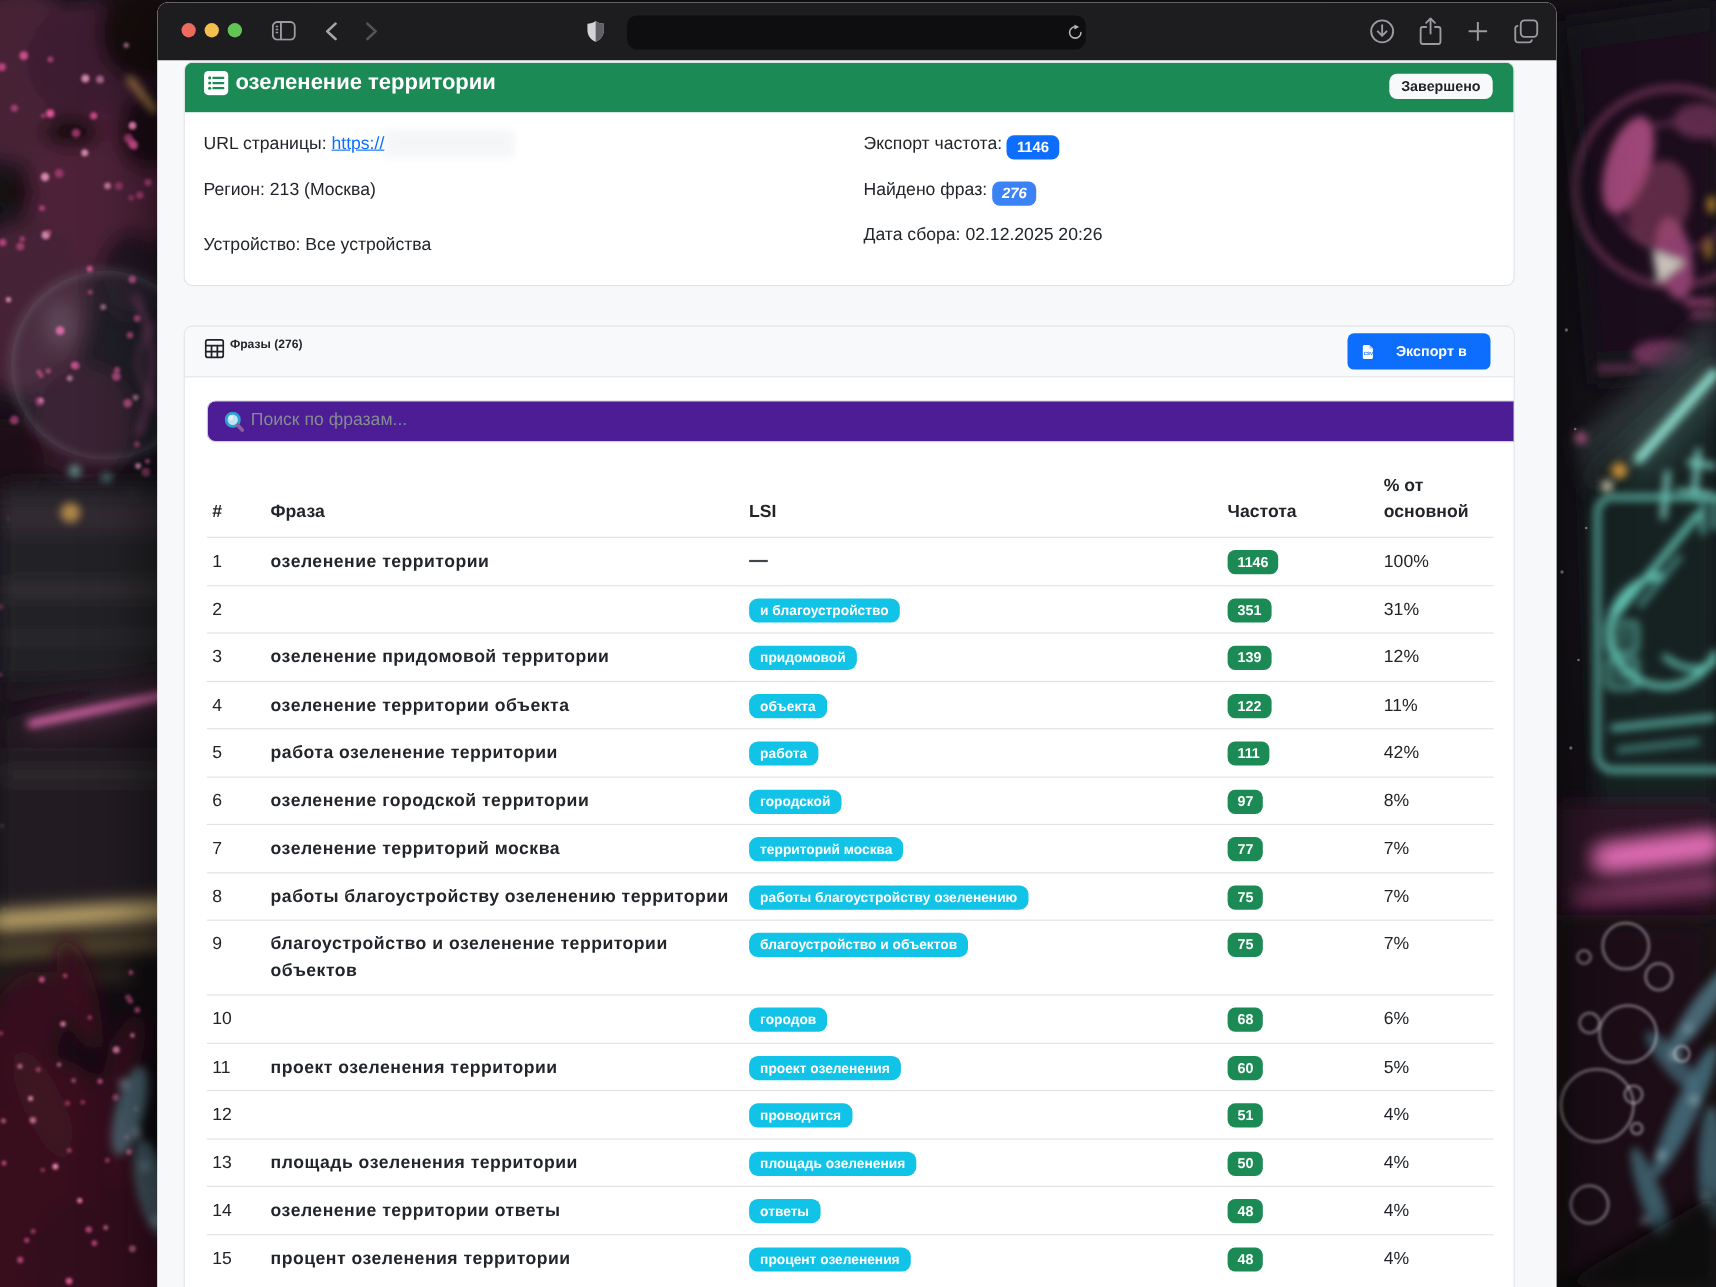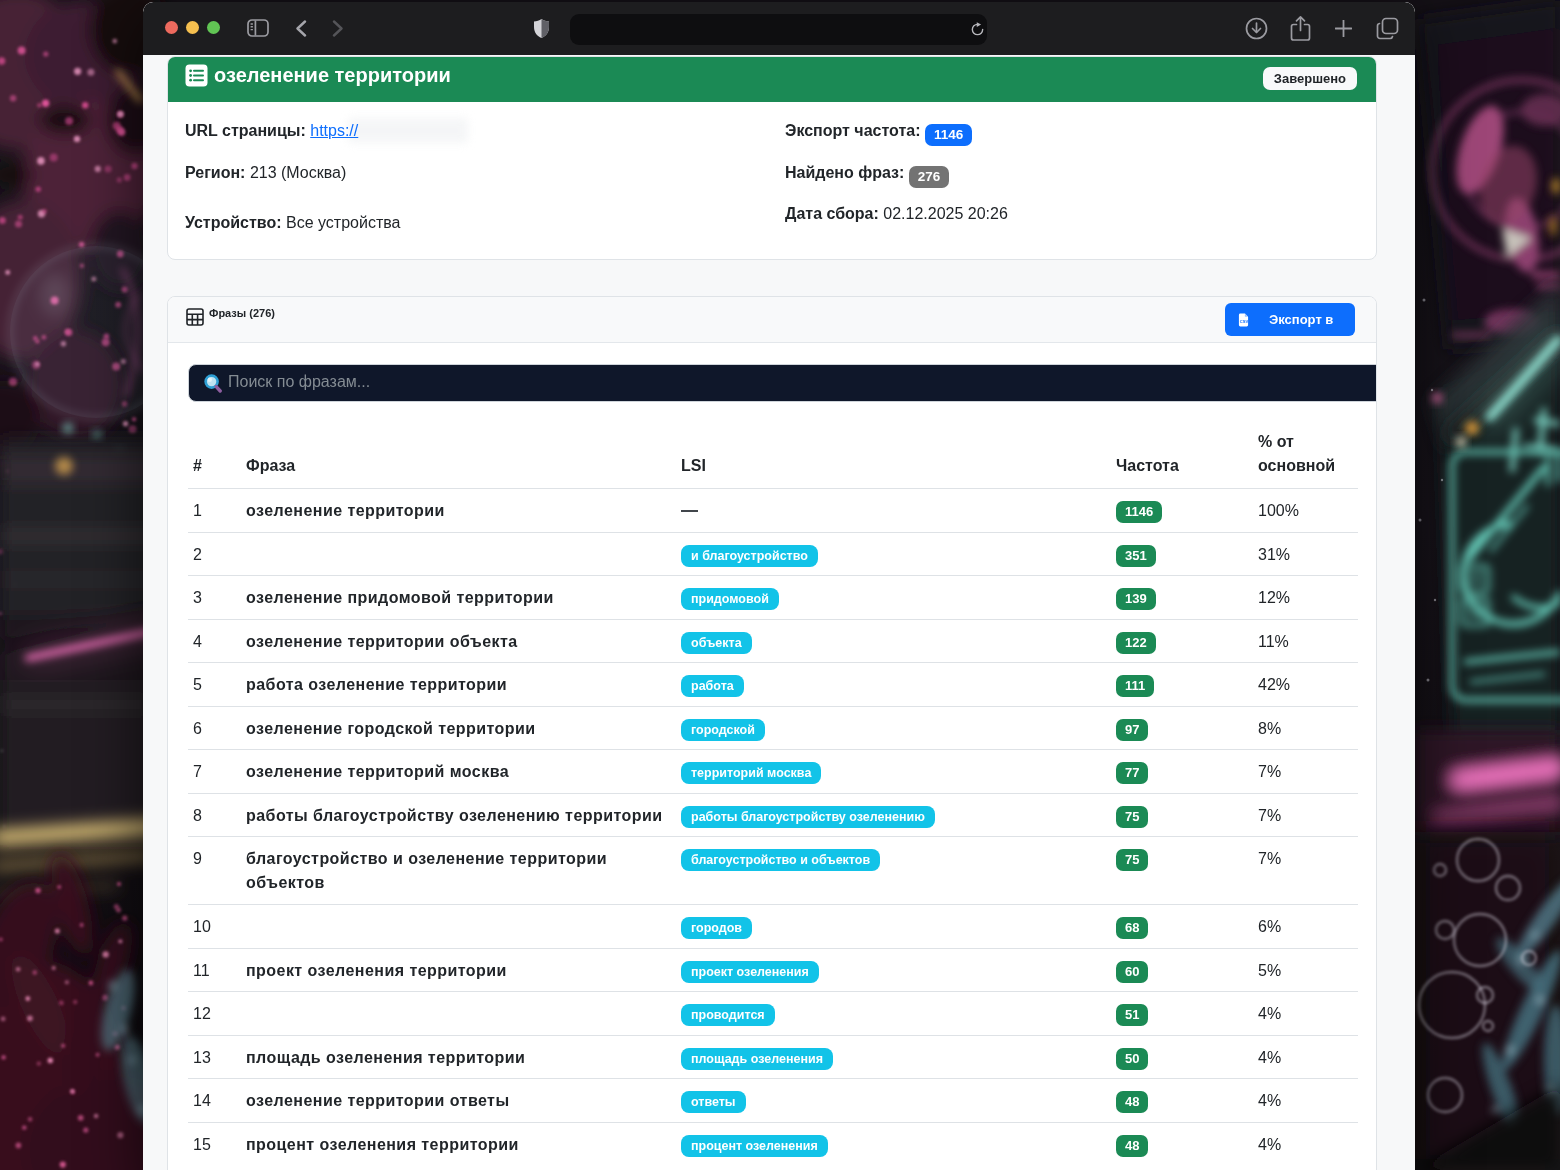--- a/index.html
+++ b/index.html
@@ -24,34 +24,34 @@
   #page { position:absolute; left:0; top:53px; width:100%; height:1127px; background:#f7f8f9; }
   .card { position:absolute; left:24px; width:1210px; background:#fff;
           border:1px solid #dfe3e7; border-radius:8px; overflow:hidden; }
   #card1 { top:1px; height:204px; }
   #card1 .chead { position:absolute; left:0; top:0; width:100%; height:45px; background:#1b8a55; }
   #c1title { position:absolute; left:46px; top:7px; color:#fff; font-size:20px; font-weight:bold; }
   #badge-done { position:absolute; right:19px; top:10px; height:23px; padding:0 11px;
                 background:#f8f9fa; color:#1f2327; border-radius:7px; font-size:13px;
                 font-weight:bold; line-height:23px; }
   .inforow { position:absolute; font-size:16px; color:#212529; line-height:24px; }
-  .inforow b { font-weight:bold;text-align:center; }
+  .inforow b { font-weight:normal;text-align:center; }
   .badge { display:inline-block; color:#fff; font-weight:bold; border-radius:7px; position:relative; top:3px; }
   .bdg-blue { background:#0d6efd; }
-  .bdg-green { background:#737373; }
+  .bdg-green { background:#3b82f6;font-style:italic; }
   a.url { color:#0d6efd; text-decoration:underline; }
   #card2 { top:241px; height:940px; }
   #card2 .chead { position:absolute; left:0; top:0; width:100%; height:46px; background:#f8f9fa;
                   border-bottom:1px solid #e3e7eb; }
   #c2title { position:absolute; left:41px; top:10px; color:#212529; font-size:11px; font-weight:bold; }
   #btn-csv { position:absolute; right:21px; top:6px; width:130px; height:33px; background:#0d6efd;
              border-radius:6px; color:#fff; font-size:13px; font-weight:bold;
              line-height:33px; text-align:left; }
   #search { position:absolute; left:20px; top:67px; width:1346px; height:38px;
-            border:1px solid #ced4da; border-radius:8px; background:#0f172a; }
+            border:1px solid #ced4da; border-radius:8px; background:#4c1d95; }
   #search .ph { position:absolute; left:39px; top:8px; font-size:16px; color:#848c93; }
   
   #tbl { position:absolute; left:20px; top:129px; width:1170px; font-size:16px; color:#212529; }
   .th { font-weight:bold; }
   .trow { position:relative; border-top:1px solid #dee2e6; height:43.5px; }
   .trow.tall { height:68px; }
   .cell { position:absolute; top:10px; line-height:24px; }
   .c-num { left:5px; }
   .c-ph { left:58px; font-weight:bold; width:430px; letter-spacing:0.45px; }
   .c-lsi { left:493px; }

